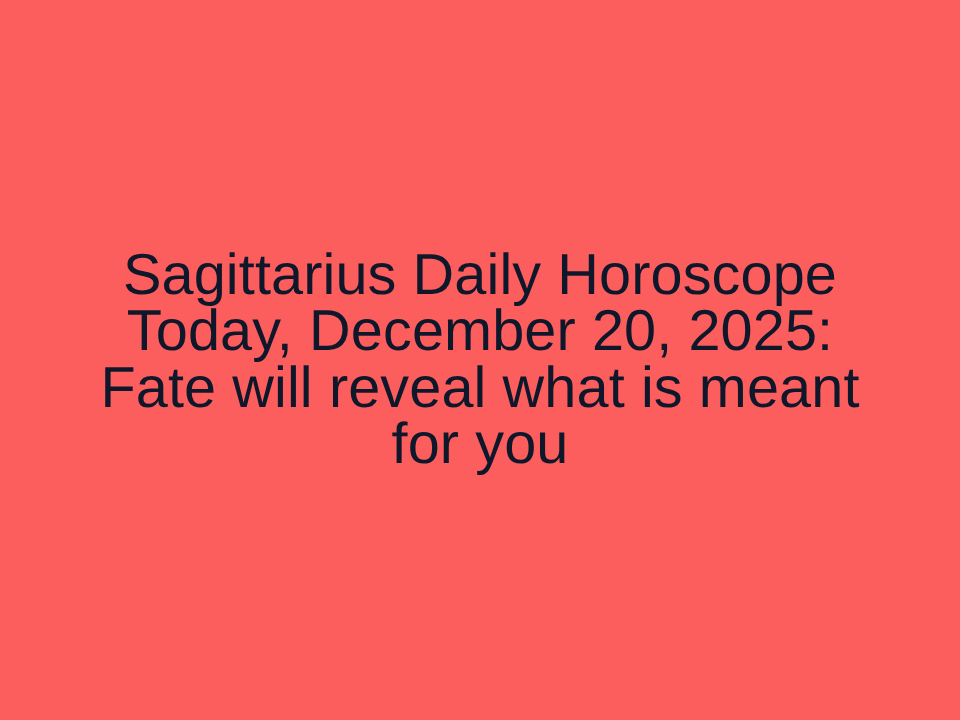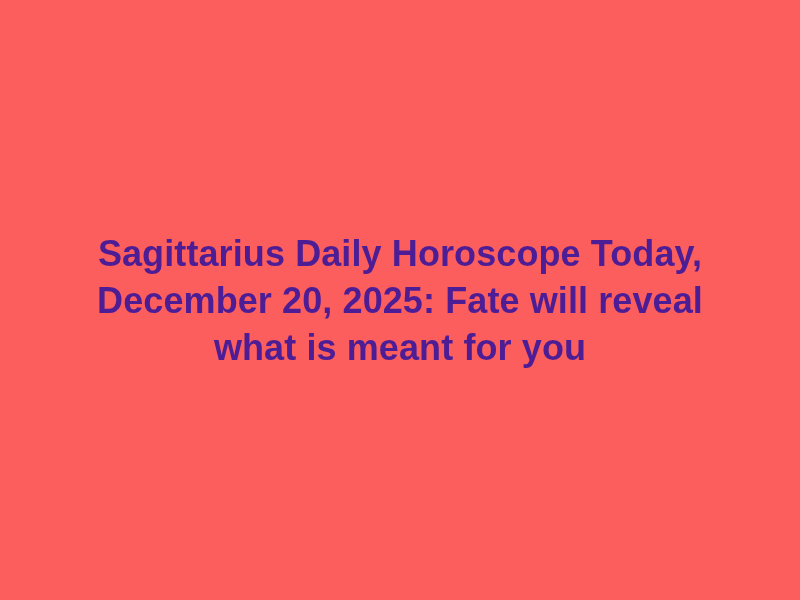--- a/index.html
+++ b/index.html
@@ -32,24 +32,24 @@
     width: 700px;
     margin: 0 auto;
     padding: 0 10px;
     display: block;
     text-align: center;
   }
 
   #headline {
     margin: 0;
     padding: 0;
-    color: #4c1d95;
+    color: #0f172a;
     font-family: "Liberation Sans", sans-serif;
-    font-size: 36px;
-    font-weight: 700;
+    font-size: 48px;
+    font-weight: 400;
     font-style: normal;
     line-height: 47px;
     letter-spacing: 0.1px;
     text-align: center;
     word-wrap: break-word;
     -webkit-font-smoothing: antialiased;
   }
 </style>
 </head>
 <body>

